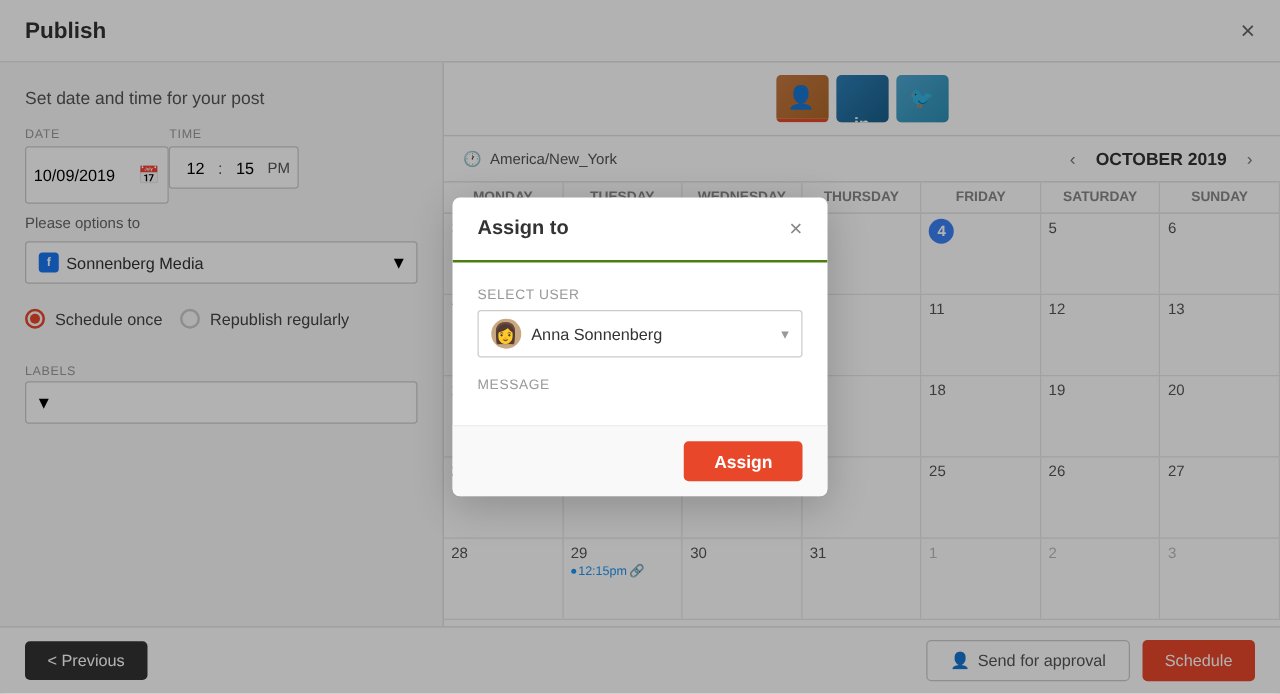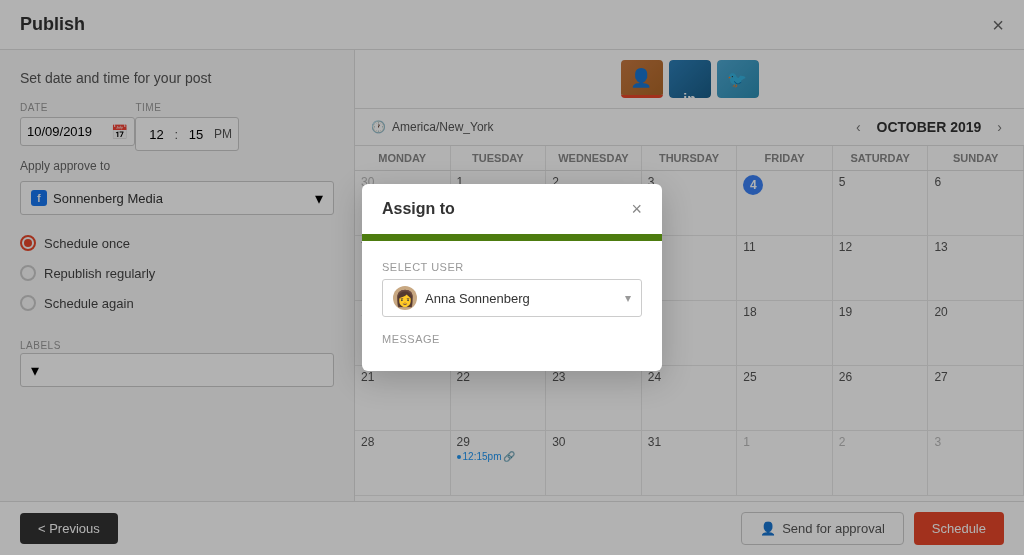--- a/index.html
+++ b/index.html
@@ -30,36 +30,36 @@
       background: #fafafa;
     }
 
     .left-panel-title { font-size: 14px; color: #555; margin-bottom: 16px; }
 
     .date-time-row { display: flex; margin-bottom: 8px; }
 
     .field-group { display: flex; flex-direction: column; }
     .field-label { font-size: 10px; color: #999; text-transform: uppercase; letter-spacing: 0.5px; margin-bottom: 4px; }
 
-    .date-input-wrap { display: flex; align-items: center; border: 1px solid #ccc; border-radius: 3px; background: #fff; padding: 0 6px; height: 29px; }
+    .date-input-wrap { display: flex; align-items: center; border: 1px solid #ccc; border-radius: 3px; background: #fff; padding: 0 6px; height: 46px; }
     .date-input-wrap input { border: none; outline: none; font-size: 13px; width: 80px; background: transparent; }
     .calendar-icon { font-size: 14px; color: #999; margin-left: 4px; }
 
     .time-input-wrap { display: flex; align-items: center; border: 1px solid #ccc; border-radius: 3px; background: #fff; padding: 0 6px; height: 34px; gap: 4px; }
     .time-input-wrap input { border: none; outline: none; font-size: 13px; width: 28px; text-align: center; background: transparent; }
     .time-sep { color: #555; font-size: 13px; }
     .ampm-btn { font-size: 12px; color: #555; background: none; border: none; cursor: pointer; }
 
     .apply-section { margin-bottom: 20px; }
     .apply-label { font-size: 12px; color: #666; margin-bottom: 8px; }
     .apply-select { display: flex; align-items: center; border: 1px solid #ccc; border-radius: 3px; background: #fff; padding: 0 10px; height: 34px; justify-content: space-between; cursor: pointer; }
     .apply-select-text { font-size: 13px; color: #333; display: flex; align-items: center; gap: 6px; }
     .fb-icon { width: 16px; height: 16px; border-radius: 3px; background: #1877f2; display: inline-flex; align-items: center; justify-content: center; color: #fff; font-size: 10px; font-weight: bold; }
 
-    .schedule-options { display: flex; flex-direction: column; gap: 14px; margin-bottom: 24px; }
+    .schedule-options { display: flex; flex-direction: row; gap: 14px; margin-bottom: 24px; }
     .radio-option { display: flex; align-items: center; gap: 8px; cursor: pointer; }
     .radio-circle { width: 16px; height: 16px; border-radius: 50%; border: 2px solid #ccc; display: flex; align-items: center; justify-content: center; }
     .radio-circle.selected { border-color: #e8472a; }
     .radio-circle.selected::after { content: ''; width: 8px; height: 8px; border-radius: 50%; background: #e8472a; }
     .radio-label { font-size: 13px; color: #444; }
 
     .labels-section {}
     .labels-select { display: flex; align-items: center; border: 1px solid #ccc; border-radius: 3px; background: #fff; padding: 0 10px; height: 34px; justify-content: space-between; cursor: pointer; }
 
     
@@ -107,21 +107,21 @@
       position: absolute; top: 0; left: 0; width: 100%; height: 100%;
       background: rgba(0,0,0,0.3); display: flex; align-items: center; justify-content: center; z-index: 100;
     }
 
     .assign-modal {
       background: #fff; border-radius: 6px; width: 300px; box-shadow: 0 8px 32px rgba(0,0,0,0.2); overflow: hidden;
     }
 
     .modal-header {
       display: flex; align-items: center; justify-content: space-between;
-      padding: 16px 20px; border-bottom: 7px solid #4d7c0f;
+      padding: 16px 20px; border-bottom: 2px solid #4d7c0f;
     }
 
     .modal-title { font-size: 16px; font-weight: 600; color: #333; }
     .modal-close { background: none; border: none; font-size: 18px; color: #888; cursor: pointer; line-height: 1; }
 
     .modal-body { padding: 20px; }
 
     .modal-field-label { font-size: 11px; color: #999; text-transform: uppercase; letter-spacing: 0.5px; margin-bottom: 6px; }
 
     .user-select { display: flex; align-items: center; border: 1px solid #ccc; border-radius: 3px; background: #fff; padding: 6px 10px; cursor: pointer; margin-bottom: 16px; }
@@ -175,42 +175,38 @@
           <div class="time-input-wrap">
             <input type="text" value="12" style="">
             <span class="time-sep">:</span>
             <input type="text" value="15" style="">
             <button class="ampm-btn">PM</button>
           </div>
         </div>
       </div>
 
       <div class="apply-section">
-        <div class="apply-label">Apply approve to</div>
+        <div class="apply-label">Please options to</div>
         <div class="apply-select">
           <span class="apply-select-text">
             <span class="fb-icon">f</span>
             <span>Sonnenberg Media</span>
           </span>
           <span class="chevron-down"></span>
         </div>
       </div>
 
       <div class="schedule-options">
         <div class="radio-option">
           <div class="radio-circle selected"></div>
           <span class="radio-label">Schedule once</span>
         </div>
         <div class="radio-option">
           <div class="radio-circle"></div>
           <span class="radio-label">Republish regularly</span>
-        </div>
-        <div class="radio-option">
-          <div class="radio-circle"></div>
-          <span class="radio-label">Schedule again</span>
         </div>
       </div>
 
       <div class="labels-section">
         <span class="field-label">LABELS</span>
         <div class="labels-select">
           <span class="chevron-down"></span>
         </div>
       </div>
     </div>
@@ -349,15 +345,18 @@
         <div class="user-avatar">
           <span style="font-size:16px;">👩</span>
         </div>
         <span class="user-name">Anna Sonnenberg</span>
         <span class="select-chevron">▾</span>
       </div>
 
       <div class="modal-field-label">MESSAGE</div>
     </div>
 
+    <div class="modal-footer">
+      <button class="assign-btn">Assign</button>
+    </div>
 
   </div>
 </div>
 
 </body></html>

